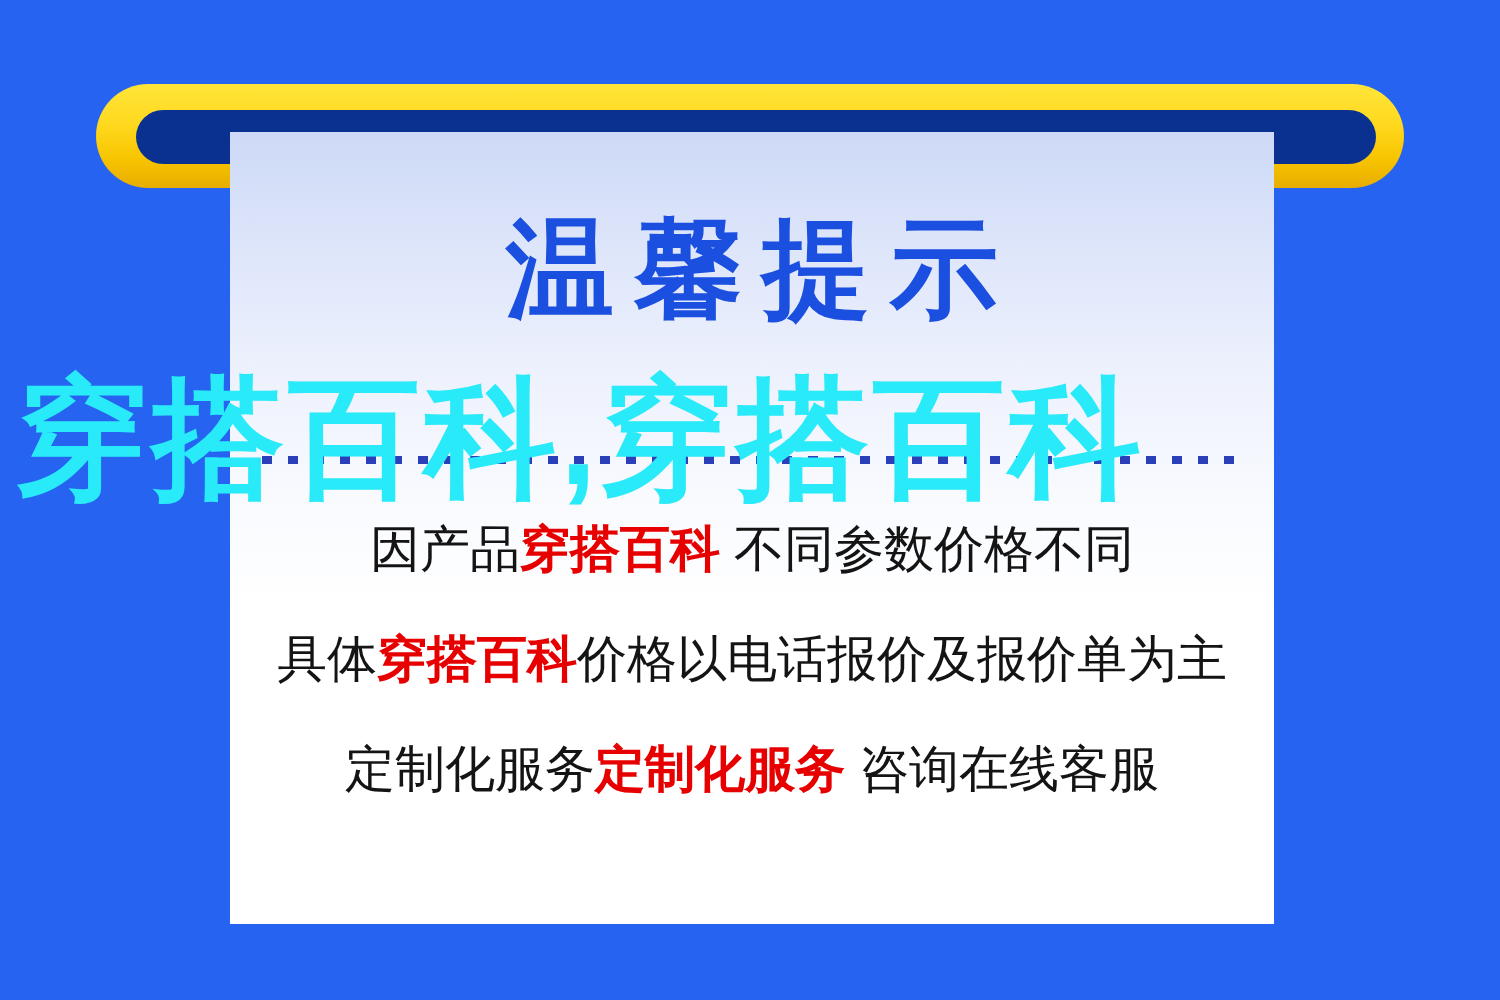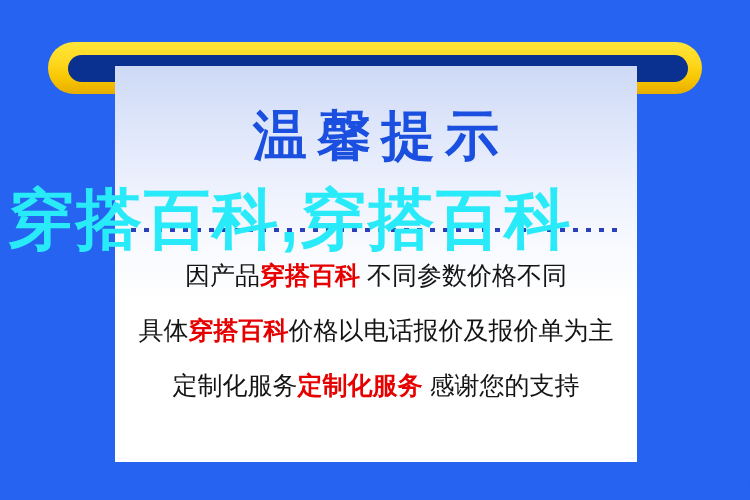--- a/index.html
+++ b/index.html
@@ -147,20 +147,20 @@
 
   <div class="card">
 
     <div class="card-title">温馨提示</div>
 
     <div class="dotted-rule"></div>
 
     <div class="body-lines">
       <div class="body-line"><span>因产品</span><span class="hl">穿搭百科</span><span> 不同参数价格不同</span></div>
       <div class="body-line"><span>具体</span><span class="hl">穿搭百科</span><span>价格以电话报价及报价单为主</span></div>
-      <div class="body-line"><span>定制化服务</span><span class="hl">定制化服务</span><span> 感谢您的支持</span></div>
+      <div class="body-line"><span>定制化服务</span><span class="hl">定制化服务</span><span> 咨询在线客服</span></div>
     </div>
 
   </div>
 
   <div class="watermark">穿搭百科,穿搭百科</div>
 
 </div>
 
 </body></html>

